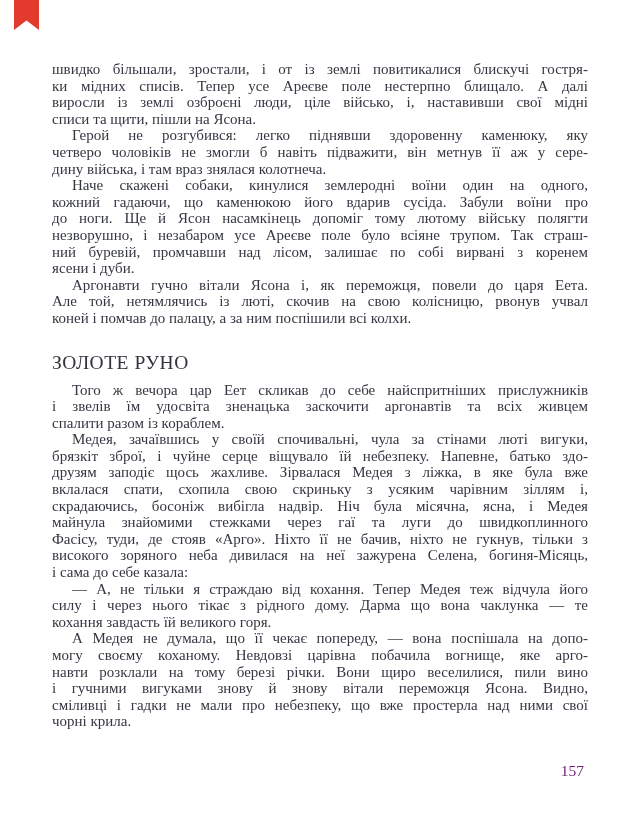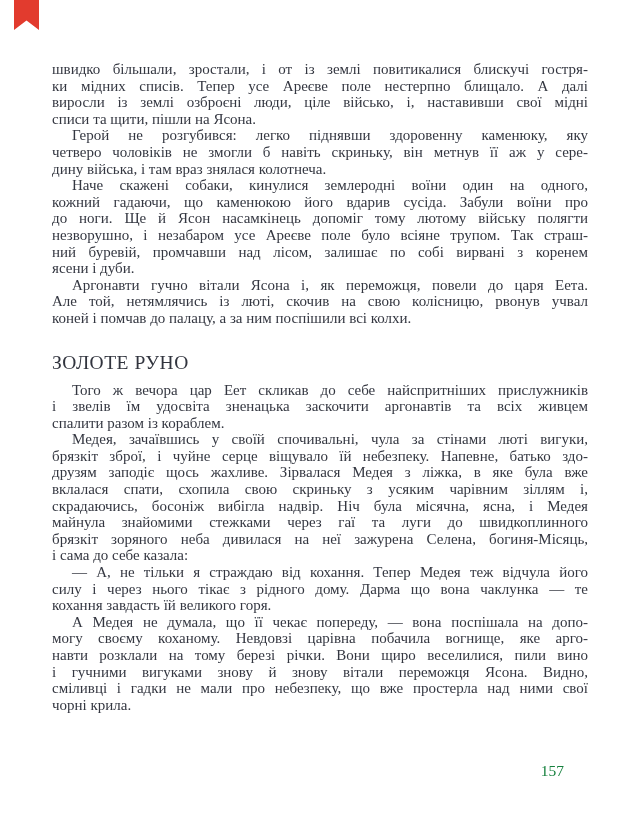--- a/index.html
+++ b/index.html
@@ -37,58 +37,59 @@
   .heading {
     font-size:19.5px;
     line-height:24px;
     font-weight:normal;
     letter-spacing:0.5px;
     margin:24px 0 7px 0;
     color:#31343e;
   }
   .page-number {
     position:absolute;
-    top:762px; right:76px;
+    top:762px; right:56px;
     font-size:15.5px;
-    color:#15803d;
+    color:#701a75;
   }
 </style>
 </head>
 <body>
 
 <div class="page">
   <div class="bookmark" style="background: rgb(226, 59, 46);"></div>
   <div class="text-block" id="text-flow">
       <div class="line">швидко більшали, зростали, і от із землі повитикалися блискучі гостря-</div>
       <div class="line">ки мідних списів. Тепер усе Ареєве поле нестерпно блищало. А далі</div>
       <div class="line">виросли із землі озброєні люди, ціле військо, і, наставивши свої мідні</div>
       <div class="line para-end">списи та щити, пішли на Ясона.</div>
       <div class="line first-indent">Герой не розгубився: легко піднявши здоровенну каменюку, яку</div>
-      <div class="line">четверо чоловіків не змогли б навіть скриньку, він метнув її аж у сере-</div>
+      <div class="line">четверо чоловіків не змогли б навіть підважити, він метнув її аж у сере-</div>
       <div class="line para-end">дину війська, і там враз знялася колотнеча.</div>
       <div class="line first-indent">Наче скажені собаки, кинулися землеродні воїни один на одного,</div>
       <div class="line">кожний гадаючи, що каменюкою його вдарив сусіда. Забули воїни про</div>
       <div class="line">до ноги. Ще й Ясон насамкінець допоміг тому лютому війську полягти</div>
       <div class="line">незворушно, і незабаром усе Ареєве поле було всіяне трупом. Так страш-</div>
       <div class="line">ний буревій, промчавши над лісом, залишає по собі вирвані з коренем</div>
       <div class="line para-end">ясени і дуби.</div>
       <div class="line first-indent">Аргонавти гучно вітали Ясона і, як переможця, повели до царя Еета.</div>
       <div class="line">Але той, нетямлячись із люті, скочив на свою колісницю, рвонув учвал</div>
       <div class="line para-end">коней і помчав до палацу, а за ним поспішили всі колхи.</div>
       <div class="heading">ЗОЛОТЕ РУНО</div>
       <div class="line first-indent">Того ж вечора цар Еет скликав до себе найспритніших прислужників</div>
       <div class="line">і звелів їм удосвіта зненацька заскочити аргонавтів та всіх живцем</div>
       <div class="line para-end">спалити разом із кораблем.</div>
       <div class="line first-indent">Медея, зачаївшись у своїй спочивальні, чула за стінами люті вигуки,</div>
       <div class="line">брязкіт зброї, і чуйне серце віщувало їй небезпеку. Напевне, батько здо-</div>
       <div class="line">друзям заподіє щось жахливе. Зірвалася Медея з ліжка, в яке була вже</div>
       <div class="line">вклалася спати, схопила свою скриньку з усяким чарівним зіллям і,</div>
       <div class="line">скрадаючись, босоніж вибігла надвір. Ніч була місячна, ясна, і Медея</div>
       <div class="line">майнула знайомими стежками через гаї та луги до швидкоплинного</div>
-      <div class="line">брязкіт зоряного неба дивилася на неї зажурена Селена, богиня-Місяць,</div>
+      <div class="line">Фасісу, туди, де стояв «Арго». Ніхто її не бачив, ніхто не гукнув, тільки з</div>
+      <div class="line">високого зоряного неба дивилася на неї зажурена Селена, богиня-Місяць,</div>
       <div class="line para-end">і сама до себе казала:</div>
       <div class="line first-indent">— А, не тільки я страждаю від кохання. Тепер Медея теж відчула його</div>
       <div class="line">силу і через нього тікає з рідного дому. Дарма що вона чаклунка — те</div>
       <div class="line para-end">кохання завдасть їй великого горя.</div>
       <div class="line first-indent">А Медея не думала, що її чекає попереду, — вона поспішала на допо-</div>
       <div class="line">могу своєму коханому. Невдовзі царівна побачила вогнище, яке арго-</div>
       <div class="line">навти розклали на тому березі річки. Вони щиро веселилися, пили вино</div>
       <div class="line">і гучними вигуками знову й знову вітали переможця Ясона. Видно,</div>
       <div class="line">сміливці і гадки не мали про небезпеку, що вже простерла над ними свої</div>
       <div class="line para-end">чорні крила.</div>

